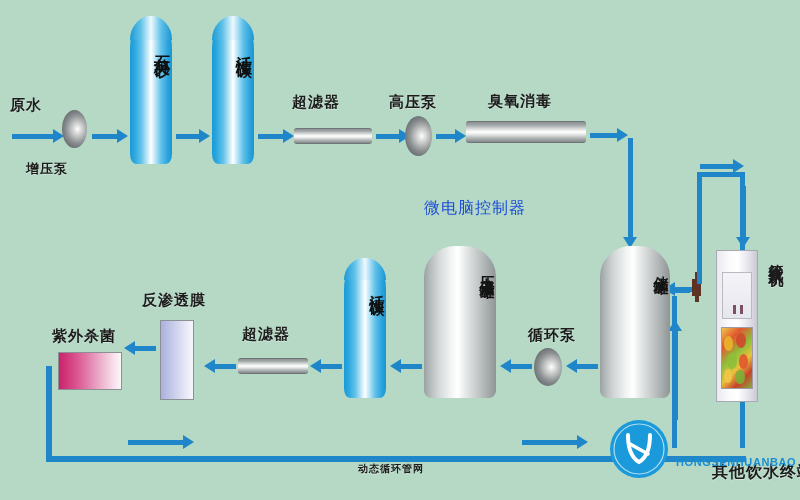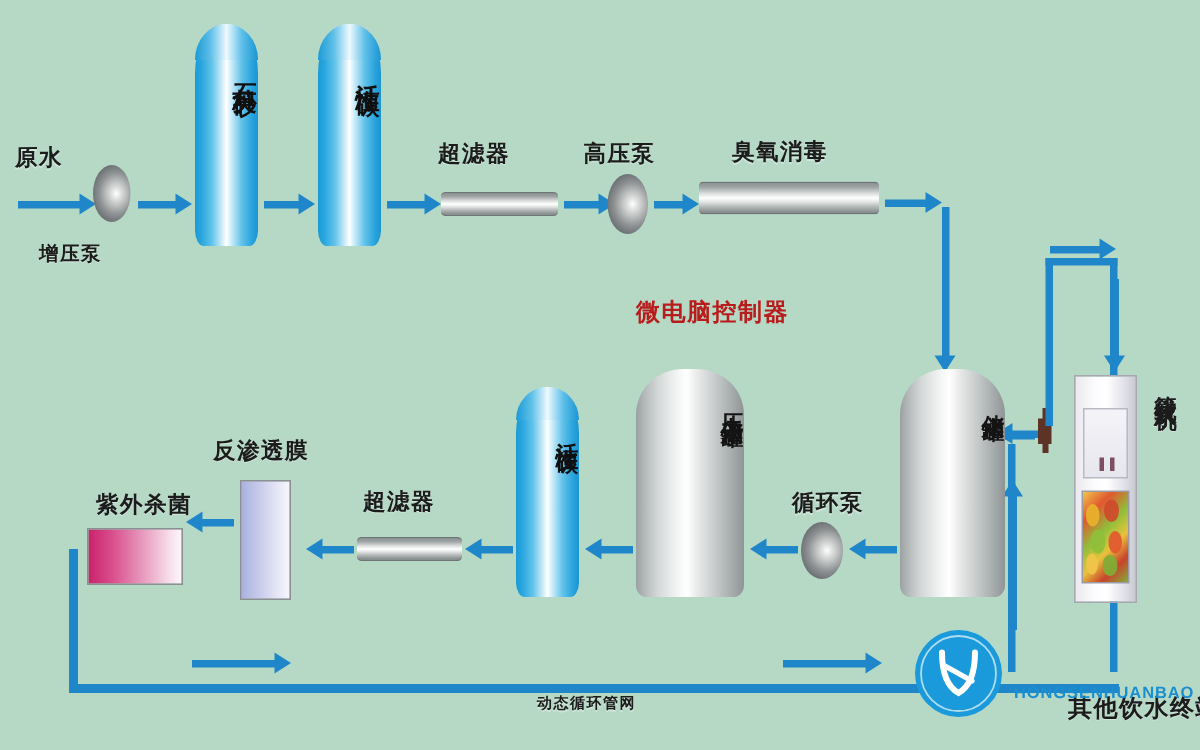--- a/index.html
+++ b/index.html
@@ -27,22 +27,22 @@
     text-shadow: 0 1px 0 rgba(255,255,255,.35);
   }
   .lbl.vert {
     writing-mode: vertical-rl;
     text-orientation: upright;
     letter-spacing: 2px;
     white-space: normal;
   }
   .lbl.sm { font-size: 13px; }
   .lbl.controller {
-    color: #b91c1c;
-    font-weight: 700;
+    color: #1d4ed8;
+    font-weight: 400;
     text-shadow: none;
   }
 
   
   .bluetank {
     position: absolute;
     border-radius: 46% 46% 14% 14% / 22% 22% 7% 7%;
     background: linear-gradient(to right,
       #1b9ad6 0%, #29a6de 10%, #63c3ea 27%,
       #ddf2fb 45%, #ffffff 50%, #cfeefa 57%,
@@ -393,21 +393,21 @@
   </div>
 
   <div class="lbl" style="left:142px; top:291px;">反渗透膜</div>
   <div class="box ozone" style="left:160px; top:320px; width:32px; height:78px;"></div>
 
   <div class="arrow left" style="left:124px; top:340px; width:32px; height:16px;">
     <span class="shaft" style="width:22px;"></span>
       <span class="head"></span>
   </div>
 
-  <div class="lbl" style="left:64px; top:327px;">紫外杀菌</div>
+  <div class="lbl" style="left:52px; top:327px;">紫外杀菌</div>
   <div class="box uv" style="left:58px; top:352px; width:62px; height:36px;"></div>
 
   <div class="pipe" style="left:46px; top:366px; width:6px; height:96px;"></div>
   <div class="pipe" style="left:46px; top:456px; width:700px; height:6px;"></div>
 
   <div class="arrow right" style="left:128px; top:434px; width:66px; height:16px;">
     <span class="shaft" style="width:56px;"></span>
       <span class="head"></span>
   </div>
   <div class="arrow right" style="left:522px; top:434px; width:66px; height:16px;">

